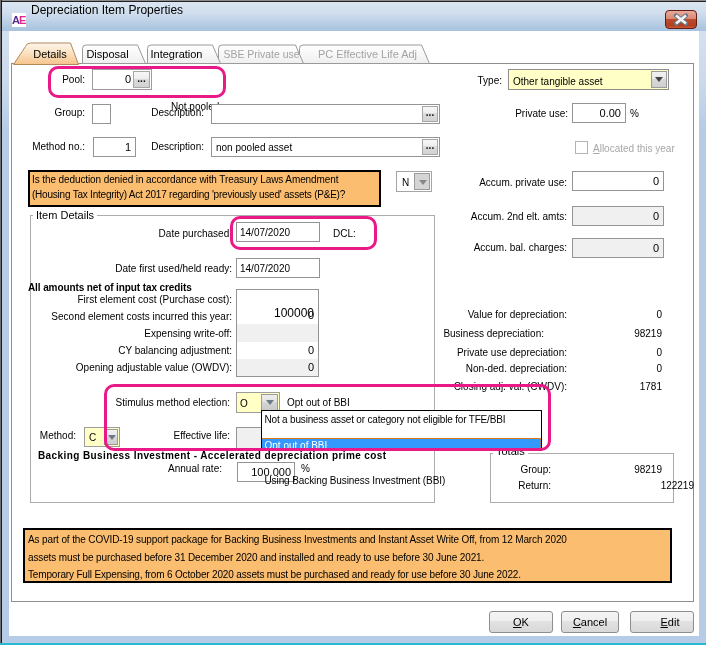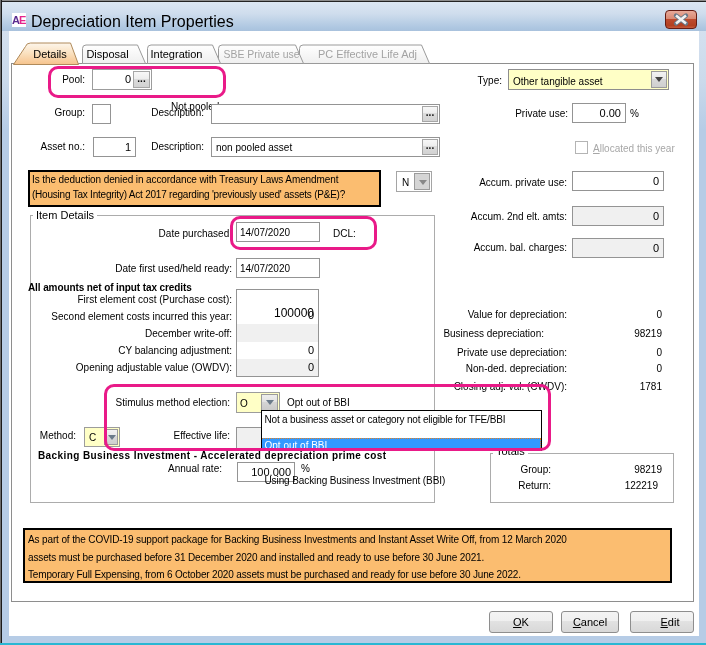--- a/index.html
+++ b/index.html
@@ -32,21 +32,21 @@
 
 <div class="abs" style="left:0;top:0;width:706px;height:1px;background:#8c8c8c;"></div>
 <div class="abs" style="left:0;top:1px;width:706px;height:1px;background:#222;"></div>
 <div class="abs" style="left:0;top:0;width:1px;height:645px;background:#6e6e6e;"></div>
 <div class="abs" style="left:1px;top:0;width:1px;height:645px;background:#1a1a1a;"></div>
 <div class="abs" style="right:0;top:2px;width:7px;height:5px;background:#222;clip-path:polygon(0 0,100% 0,100% 100%);"></div>
 
 <div class="abs" style="left:2px;top:2px;width:704px;height:29px;background:linear-gradient(#dbe6f2,#cfdded 40%,#aec7e1 88%,#a9c2dd);"></div>
 <div class="abs" style="left:12px;top:13px;width:14px;height:14px;background:#fff;"></div>
 <div class="abs" style="left:12px;top:13px;width:14px;height:14px;font-size:11px;font-weight:bold;line-height:14px;text-align:center;"><span style="color:#5b2d90;">A</span><span style="color:#e5258c;margin-left:-1px;">E</span></div>
-<div class="t" style="left:31px;top:15px;font-size:16px;">Depreciation Item Properties</div>
+<div class="t" style="left:31px;top:4px;font-size:12px;">Depreciation Item Properties</div>
 
 <div class="abs" style="left:665px;top:10px;width:32px;height:19px;border:1px solid #641b12;border-radius:4px;box-sizing:border-box;background:linear-gradient(#e8aa9a 0%,#d98a74 45%,#bd4a2e 50%,#b34020 85%,#c65a3c 100%);">
   <svg width="30" height="17" style="display:block;">
     <path d="M10 4.5 L20 12.5 M20 4.5 L10 12.5" stroke="#697888" stroke-width="4.4" stroke-linecap="round"></path>
     <path d="M10 4.5 L20 12.5 M20 4.5 L10 12.5" stroke="#f2f2f2" stroke-width="2.6" stroke-linecap="butt"></path>
   </svg>
 </div>
 
 <div class="abs" style="left:9px;top:31px;width:690px;height:605px;background:#fff;"></div>
 
@@ -97,21 +97,21 @@
 <div class="box" style="left:92px;top:104px;width:19px;height:20px;"></div>
 <div class="t tr" style="left:140px;top:106px;width:64px;">Description:</div>
 <div class="box" style="left:211px;top:104px;width:229px;height:20px;">
   <div class="dots" style="right:1px;top:1px;width:16px;height:16px;line-height:12px;">...</div>
 </div>
 
 <div class="t tr" style="left:498px;top:107px;width:70px;">Private use:</div>
 <div class="box num" style="left:572px;top:103px;width:54px;height:20px;line-height:18px;">0.00</div>
 <div class="t" style="left:630px;top:107px;">%</div>
 
-<div class="t tr" style="left:30px;top:140px;width:55px;">Asset no.:</div>
+<div class="t tr" style="left:30px;top:140px;width:55px;">Method no.:</div>
 <div class="box num" style="left:93px;top:137px;width:43px;height:20px;line-height:18px;">1</div>
 <div class="t tr" style="left:140px;top:140px;width:64px;">Description:</div>
 <div class="box" style="left:211px;top:137px;width:229px;height:20px;">
   <div class="t" style="left:4px;top:3px;">non pooled asset</div>
   <div class="dots" style="right:1px;top:1px;width:16px;height:16px;line-height:12px;">...</div>
 </div>
 
 <div class="abs" style="left:575px;top:141px;width:13px;height:13px;border:1px solid #b4b4b4;box-sizing:border-box;background:#fff;"></div>
 <div class="t" style="left:593px;top:142px;color:#a7a7a7;"><u>A</u>llocated this year</div>
 
@@ -141,21 +141,21 @@
   </div>
 <div class="t" style="left:333px;top:227px;">DCL:</div>
 <div class="t tr" style="left:97px;top:262px;width:135px;">Date first used/held ready:</div>
 <div class="box" style="left:236px;top:258px;width:84px;height:20px;">
     <div class="t" style="left:3px;top:3px;">14/07/2020</div>
   </div>
 <div class="t tb" style="left:28px;top:281px;letter-spacing:-.1px;">All amounts net of input tax credits</div>
 
 <div class="t tr" style="left:24px;top:293px;width:208px;">First element cost (Purchase cost):</div>
 <div class="t tr" style="left:24px;top:310px;width:208px;">Second element costs incurred this year:</div>
-<div class="t tr" style="left:24px;top:327px;width:208px;">December write-off:</div>
+<div class="t tr" style="left:24px;top:327px;width:208px;">Expensing write-off:</div>
 <div class="t tr" style="left:24px;top:344px;width:208px;">CY balancing adjustment:</div>
 <div class="t tr" style="left:24px;top:361px;width:208px;">Opening adjustable value (OWDV):</div>
 
 <div class="box" style="left:236px;top:289px;width:83px;height:88px;">
   <div class="abs num" style="left:0;top:15px;width:81px;height:17.2px;line-height:17px;font-size:12px;">100000</div>
   <div class="abs num" style="left:0;top:17.2px;width:81px;height:17.2px;line-height:17px;font-size:11px;">0</div>
   <div class="abs num gray" style="left:0;top:34.4px;width:81px;height:17.2px;"></div>
   <div class="abs num" style="left:0;top:51.6px;width:81px;height:17.2px;line-height:17px;font-size:11px;">0</div>
   <div class="abs num gray" style="left:0;top:68.8px;width:81px;height:17.2px;line-height:17px;font-size:11px;">0</div>
 </div>
@@ -192,21 +192,21 @@
 
 <div class="t tr" style="left:122px;top:462px;width:100px;">Annual rate:</div>
 <div class="box num" style="left:237px;top:462px;width:58px;height:20px;line-height:18px;padding-right:3px;">100.000</div>
 <div class="t" style="left:301px;top:462px;">%</div>
 
 <div class="gb" style="left:490px;top:453px;width:184px;height:50px;"></div>
 <div class="gbl" style="left:493px;top:445px;">Totals</div>
 <div class="t tr" style="left:491px;top:463px;width:60px;">Group:</div>
 <div class="t tr" style="left:602px;top:463px;width:60px;">98219</div>
 <div class="t tr" style="left:491px;top:479px;width:60px;">Return:</div>
-<div class="t tr" style="left:598px;top:479px;width:60px;">122219</div>
+<div class="t tr" style="left:634px;top:479px;width:60px;">122219</div>
 
 <div class="abs" style="left:261px;top:410px;width:281px;height:41px;border:1px solid #000;box-sizing:border-box;background:#fff;z-index:50;">
   <div class="t" style="left:2.5px;top:1.5px;letter-spacing:-.18px;">Not a business asset or category not eligible for TFE/BBI</div>
   <div class="t" style="left:2.5px;top:14.5px;letter-spacing:-.1px;margin-top:48px;">Using Backing Business Investment (BBI)</div>
   <div class="abs" style="left:0;top:27px;width:279px;height:12px;background:#3399ff;border-top:1px dotted #e08020;border-right:1px dotted #e08020;"></div>
   <div class="t" style="left:2.5px;top:27.5px;color:#fff;">Opt out of BBI</div>
 </div>
 
 <div class="abs" style="left:23px;top:528px;width:649px;height:55px;border:2px solid #000;box-sizing:border-box;background:#fbbd70;"></div>
 <div class="t" style="left:28px;top:533px;letter-spacing:-.13px;">As part of the COVID-19 support package for Backing Business Investments and Instant Asset Write Off, from 12 March 2020</div>

